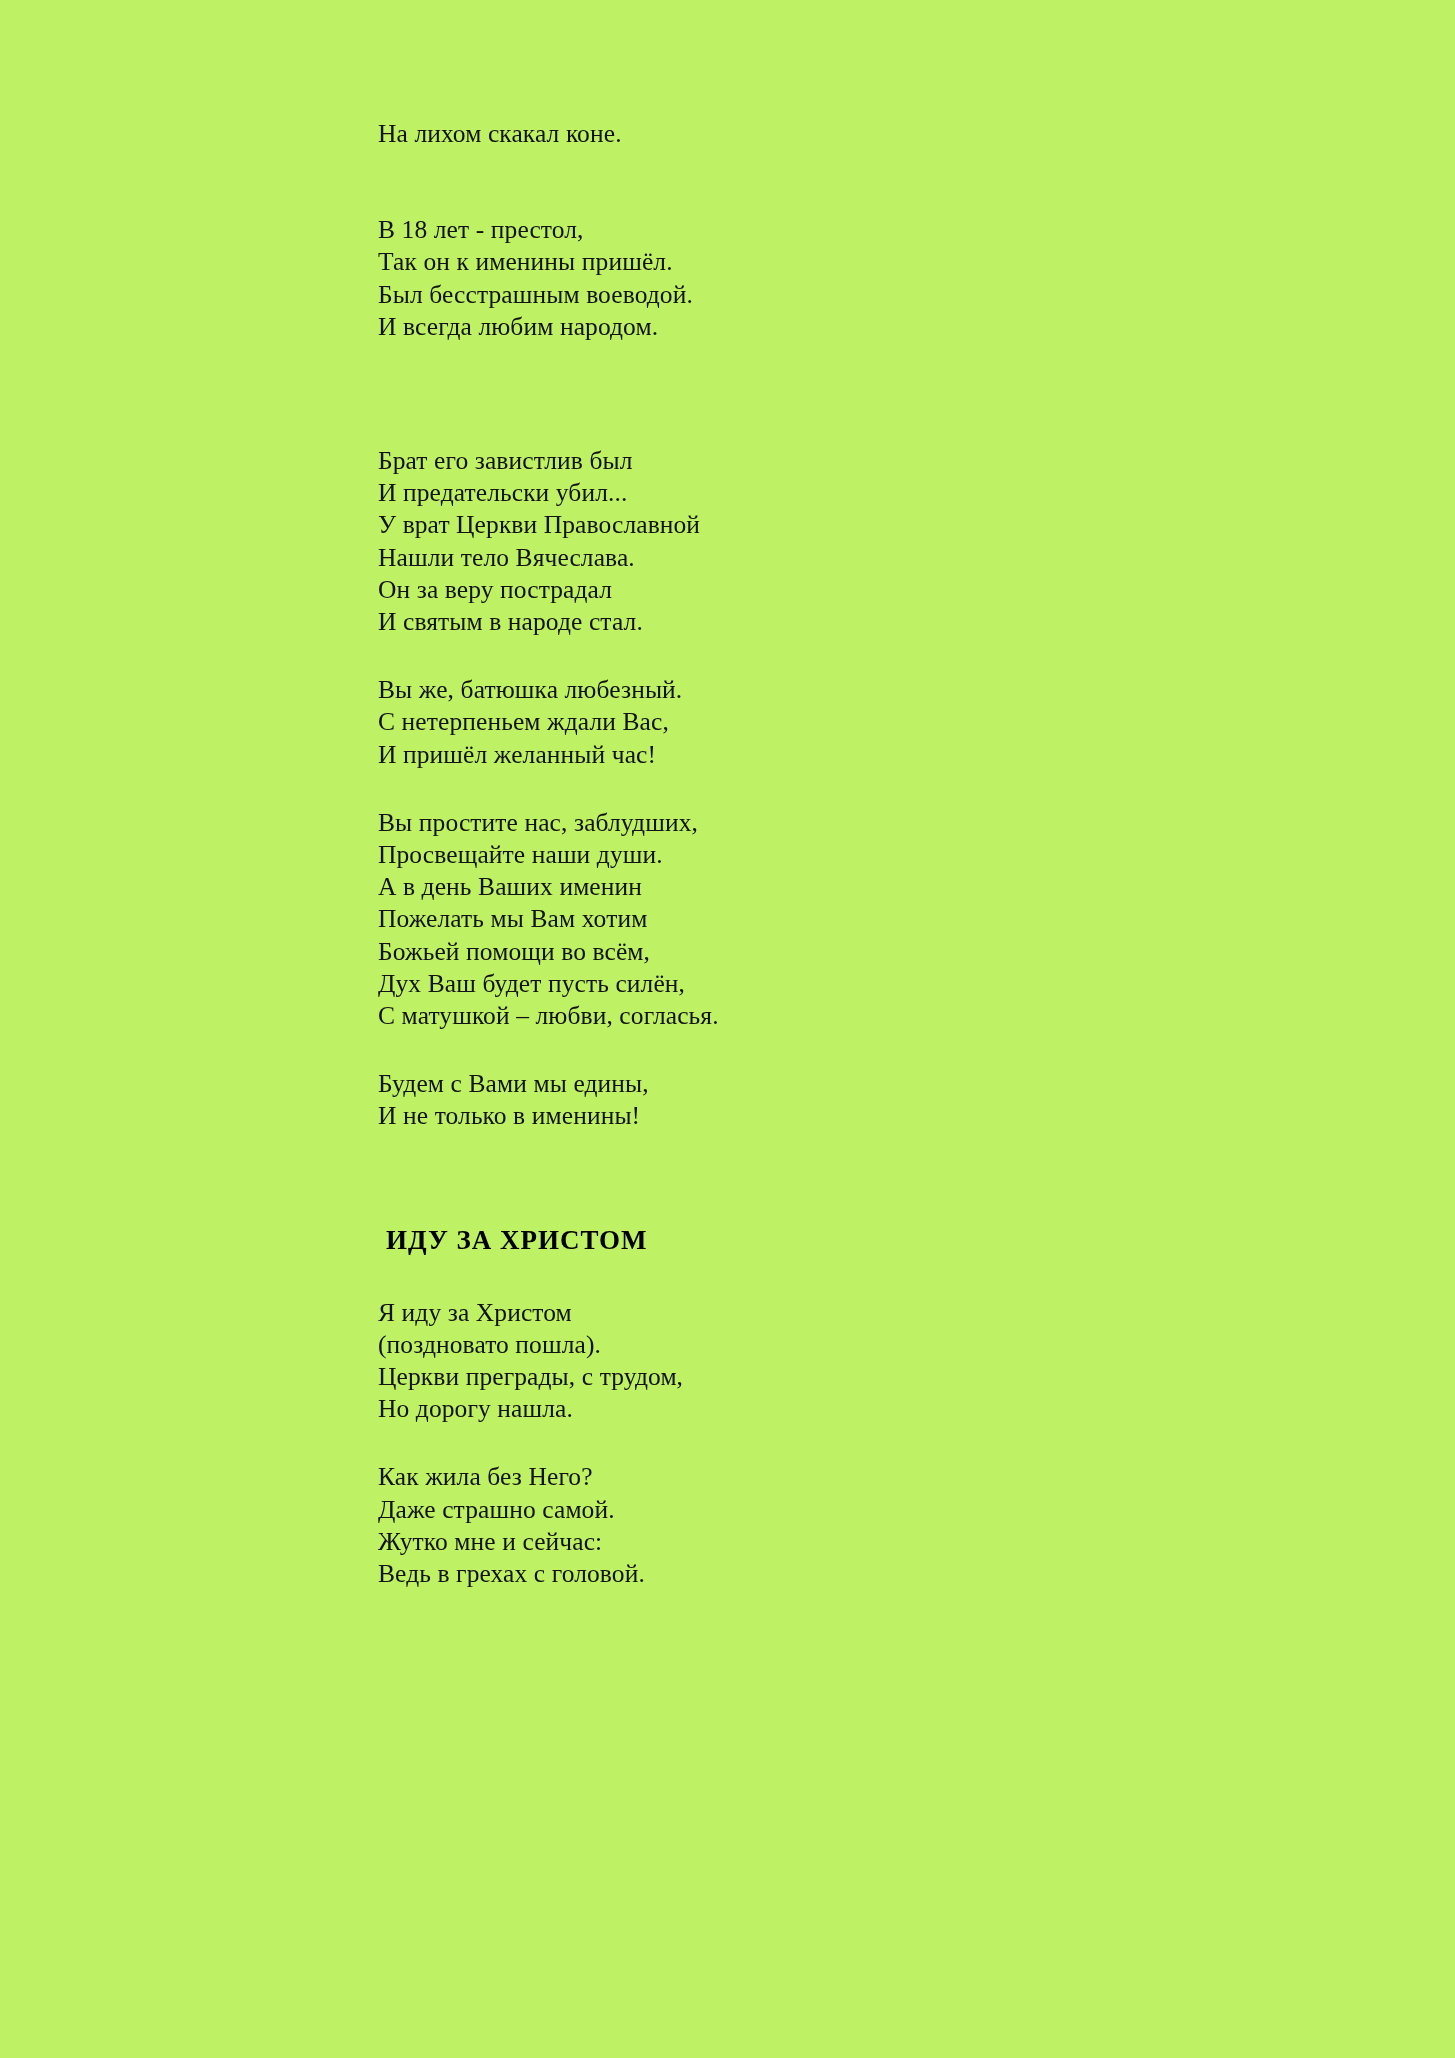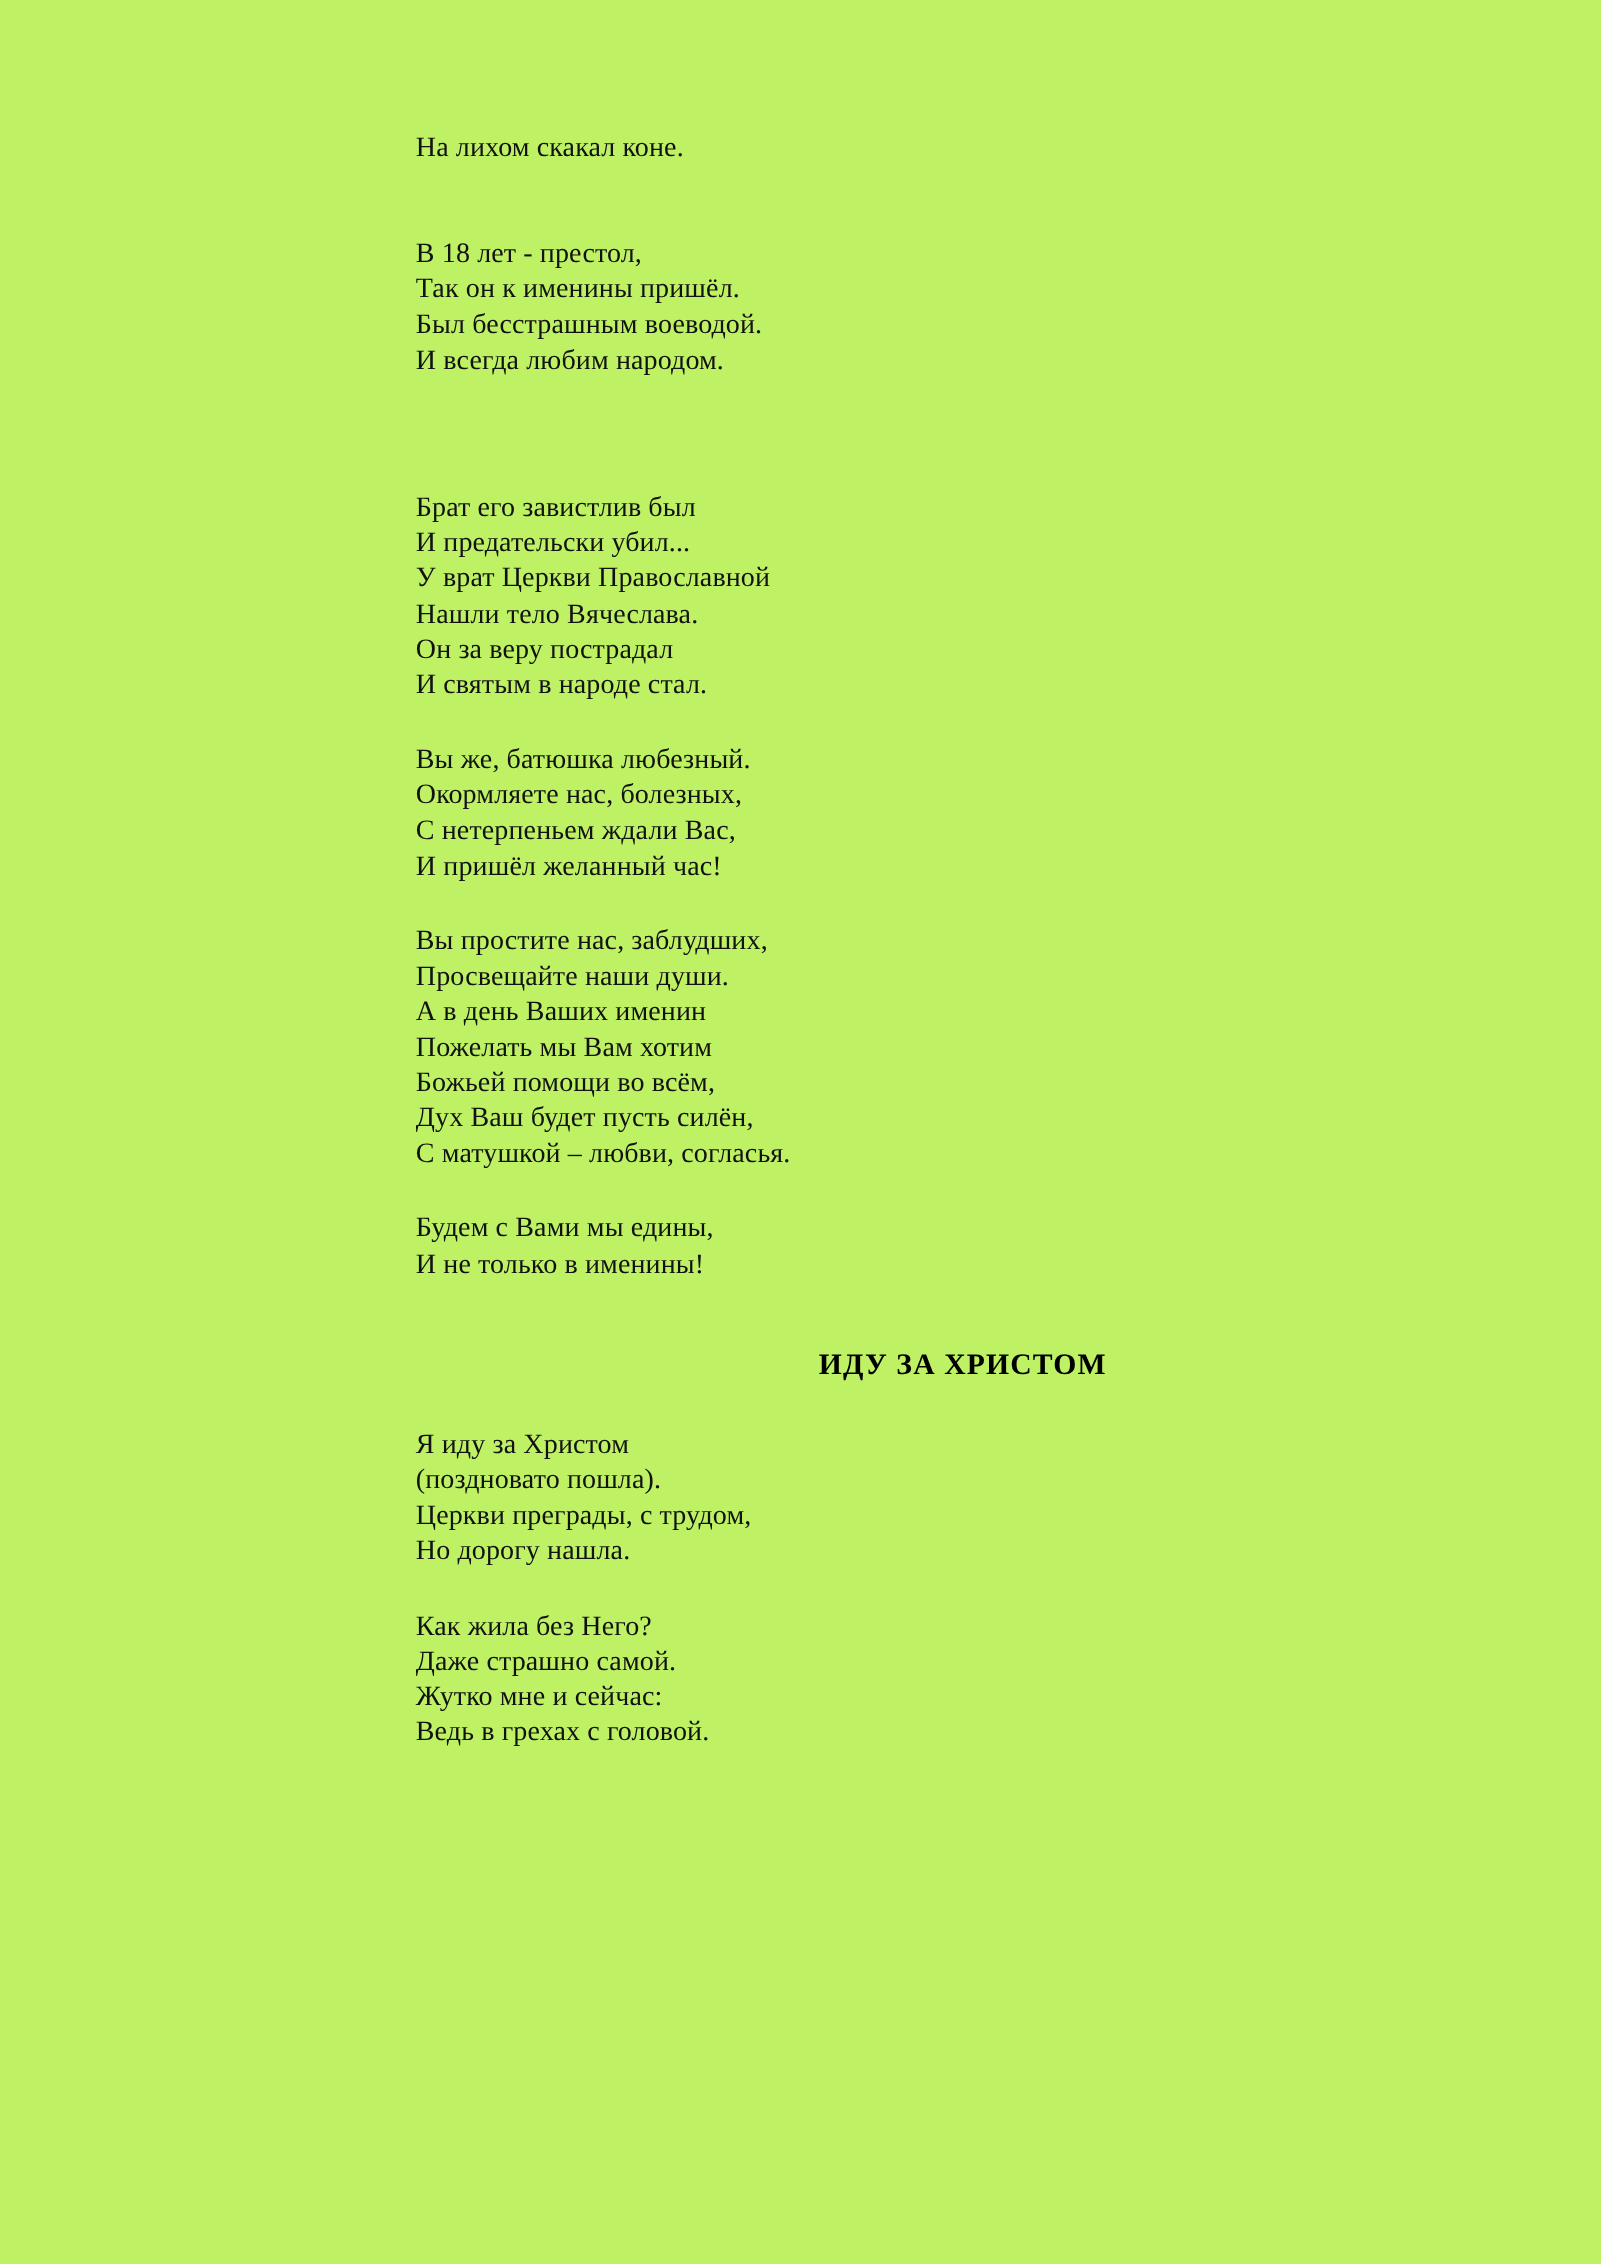--- a/index.html
+++ b/index.html
@@ -45,25 +45,26 @@
   
   .gap-sm { height: 32px; }
   .gap-md { height: 36px; }
   .gap-lg { height: 64px; }
   .gap-xl { height: 70px; }
 
   .poem-title {
     font-size: 27px;
     font-weight: bold;
     letter-spacing: 1.0px;
-    text-align: right;
+    text-align: left;
     width: 620px;
     margin-left: 8px;
     line-height: 34px;
     color: #000000;
+    margin-top: 32px;
   }
 
   .title-gap-before { height: 58px; }
   .title-gap-after  { height: 40px; }
 </style>
 </head>
 <body>
 
 <div class="page">
   <div class="text-column">
@@ -87,21 +88,20 @@
       <div class="line">И предательски убил...</div>
       <div class="line">У врат Церкви Православной</div>
       <div class="line">Нашли тело Вячеслава.</div>
       <div class="line">Он за веру пострадал</div>
       <div class="line">И святым в народе стал.</div>
     </div>
     <div class="gap-md"></div>
 
     <div class="stanza">
       <div class="line">Вы же, батюшка любезный.</div>
-      <div class="line">Окормляете нас, болезных,</div>
       <div class="line">С нетерпеньем ждали Вас,</div>
       <div class="line">И пришёл желанный час!</div>
     </div>
     <div class="gap-md"></div>
 
     <div class="stanza">
       <div class="line">Вы простите нас, заблудших,</div>
       <div class="line">Просвещайте наши души.</div>
       <div class="line">А в день Ваших именин</div>
       <div class="line">Пожелать мы Вам хотим</div>

